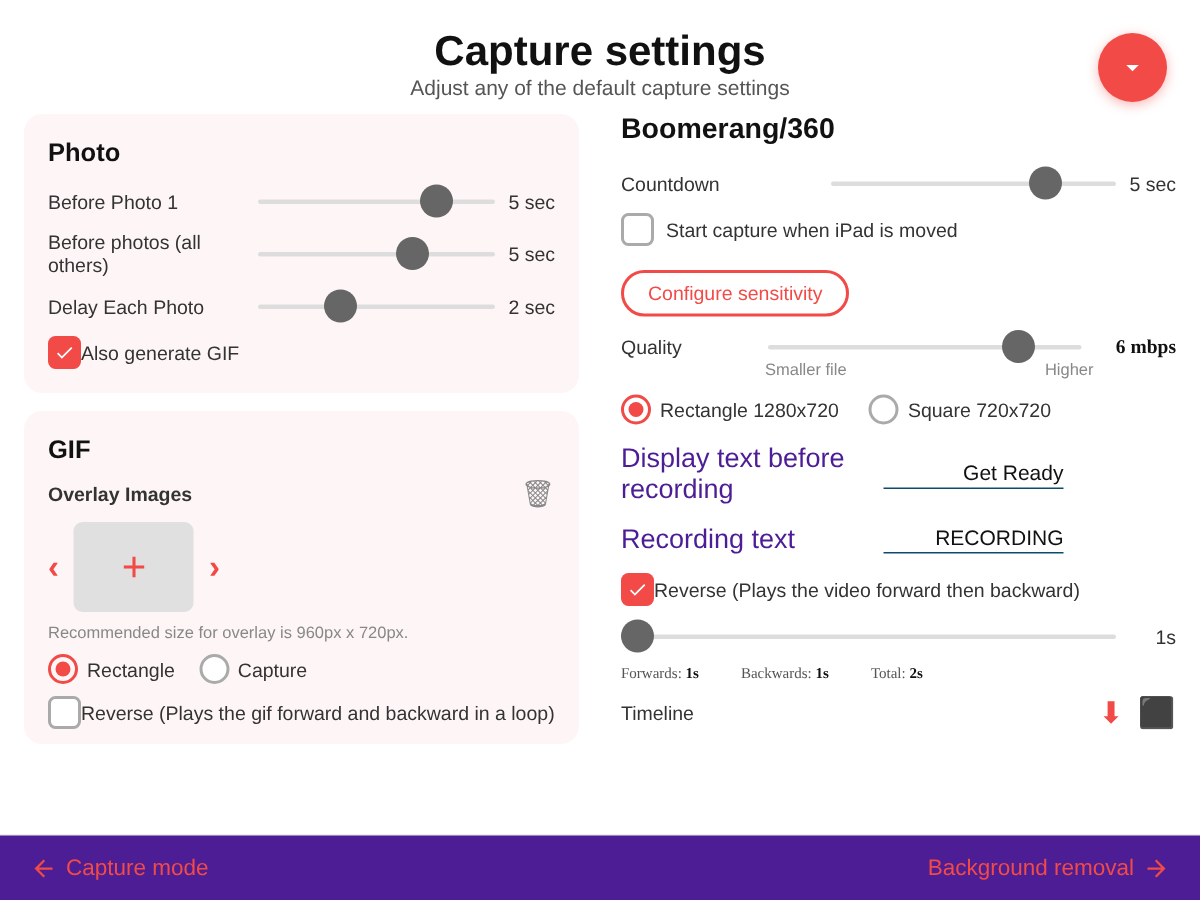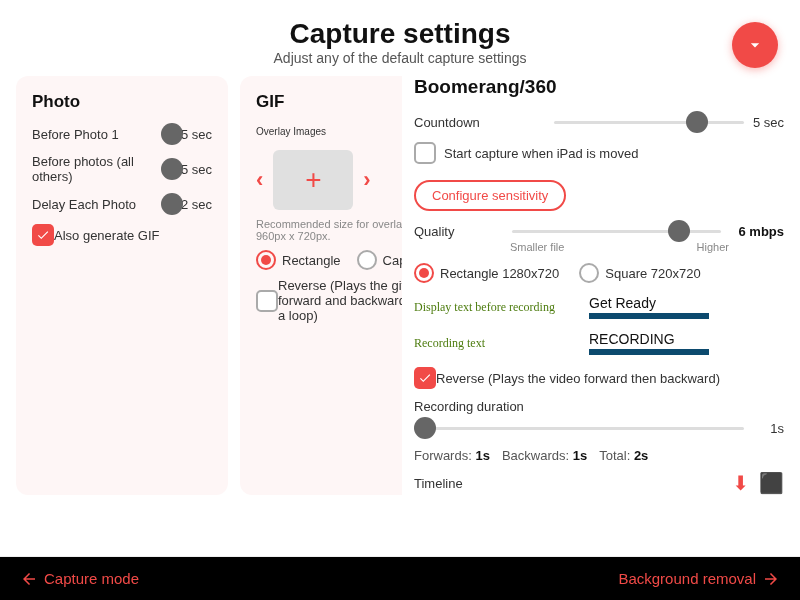--- a/index.html
+++ b/index.html
@@ -53,21 +53,21 @@
 
     
     .panel {
       background: #fef6f6;
       border-radius: 12px;
       padding: 16px;
     }
     .left-panels {
       width: 370px;
       display: flex;
-      flex-direction: row;
+      flex-direction: column;
       gap: 12px;
     }
     .right-panel {
       flex: 1;
       background: #fff;
       border: none;
       padding: 0 0 0 12px;
     }
 
     .panel-title {
@@ -233,32 +233,32 @@
       color: #111;
       margin-bottom: 14px;
     }
 
     .field-row {
       display: flex;
       align-items: center;
       margin-bottom: 12px;
     }
     .field-label {
-      font-size: 12px;
-      color: #4d7c0f;
+      font-size: 18px;
+      color: #4c1d95;
       width: 175px;
       flex-shrink: 0;
-      font-family: Liberation Serif, serif;
     }
     .field-value {
       font-size: 14px;
       color: #111;
-      border-bottom: 6px solid #0c4a6e;
+      border-bottom: 1px solid #0c4a6e;
       padding-bottom: 2px;
       min-width: 120px;
+      text-align: right;
     }
 
     .configure-btn {
       border: 2px solid #f14a47;
       color: #f14a47;
       background: white;
       border-radius: 20px;
       padding: 6px 16px;
       font-size: 13px;
       cursor: pointer;
@@ -282,21 +282,21 @@
       margin-bottom: 12px;
     }
 
     
     .footer-nav {
       position: absolute;
       bottom: 0;
       left: 0;
       right: 0;
       height: 44px;
-      background: #000000;
+      background: #4c1d95;
       border-top: 1px solid #eee;
       display: flex;
       align-items: center;
       justify-content: space-between;
       padding: 0 20px;
     }
     .footer-link {
       display: flex;
       align-items: center;
       gap: 6px;
@@ -330,24 +330,25 @@
       align-items: center;
     }
 
     .recording-duration-label {
       font-size: 13px;
       color: #333;
       margin-bottom: 4px;
     }
     .duration-stats {
       display: flex;
-      gap: 12px;
-      font-size: 13px;
+      gap: 28px;
+      font-size: 10px;
       color: #555;
       margin-top: 4px;
+      font-family: Liberation Serif, serif;
     }
     .duration-stats strong {
       color: #111;
     }
 
     
     .ipad-row {
       display: flex;
       align-items: center;
       gap: 8px;
@@ -415,21 +416,21 @@
         </div>
         <span class="checkbox-label">Also generate GIF</span>
       </div>
     </div>
 
     <div class="panel" style="padding-bottom: 10px;">
       <div class="gif-overlay-row">
         <div class="panel-title" style="margin-bottom:0;">GIF</div>
       </div>
       <div class="gif-overlay-row">
-        <span style="font-size:10px;color:#333;">Overlay Images</span>
+        <span style="font-size:13px;color:#333;font-weight:bold;">Overlay Images</span>
         <span class="trash-icon">🗑</span>
       </div>
       <div class="overlay-images-area">
         <span class="arrow-btn">‹</span>
         <div class="image-placeholder">
           <span class="plus-icon">+</span>
         </div>
         <span class="arrow-btn">›</span>
       </div>
       <div class="overlay-hint">Recommended size for overlay is 960px x 720px.</div>
@@ -480,21 +481,21 @@
 
     
     <div class="quality-row">
       <div style="display:flex;align-items:center;gap:8px;">
         <span style="font-size:13px;color:#333;width:90px;">Quality</span>
         <div style="flex:1;position:relative;height:20px;display:flex;align-items:center;min-width:180px;">
           <div class="slider-track" style="width:100%;">
             <div class="slider-thumb" style="left: calc(80% - 11px);"></div>
           </div>
         </div>
-        <span style="font-size:13px;font-weight:600;color:#111;width:55px;text-align:right;">6 mbps</span>
+        <span style="font-size:13px;font-weight:600;color:#111;width:55px;text-align:right;font-family:Liberation Serif, serif;">6 mbps</span>
       </div>
       <div class="quality-labels" style="margin-left:96px;margin-right:55px;">
         <span>Smaller file</span>
         <span>Higher</span>
       </div>
     </div>
 
     
     <div class="resolution-row">
       <div class="radio-item">
@@ -526,21 +527,20 @@
       <div class="checkbox-box">
         <svg width="14" height="14" viewBox="0 0 24 24">
             <path d="M9 16.17L4.83 12l-1.42 1.41L9 19 21 7l-1.41-1.41L9 16.17z"></path>
           </svg>
       </div>
       <span class="checkbox-label">Reverse (Plays the video forward then backward)</span>
     </div>
 
     
     <div>
-      <div class="recording-duration-label">Recording duration</div>
       <div class="slider-row">
         <div class="slider-track-wrap" style="flex:1;">
           <div class="slider-track" style="width:100%;">
             <div class="slider-thumb" style="left: 0px;"></div>
           </div>
         </div>
         <span class="slider-value">1s</span>
       </div>
       <div class="duration-stats">
         <span><span>Forwards:</span> <strong>1s</strong></span>

